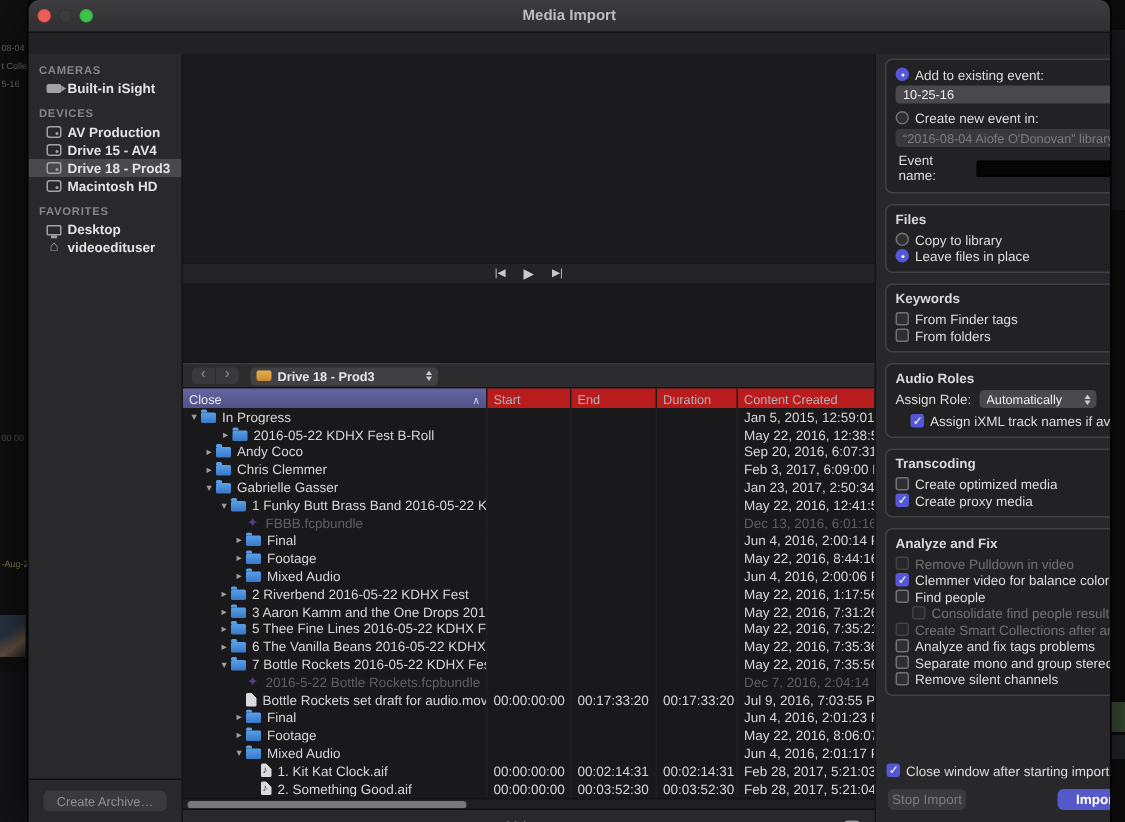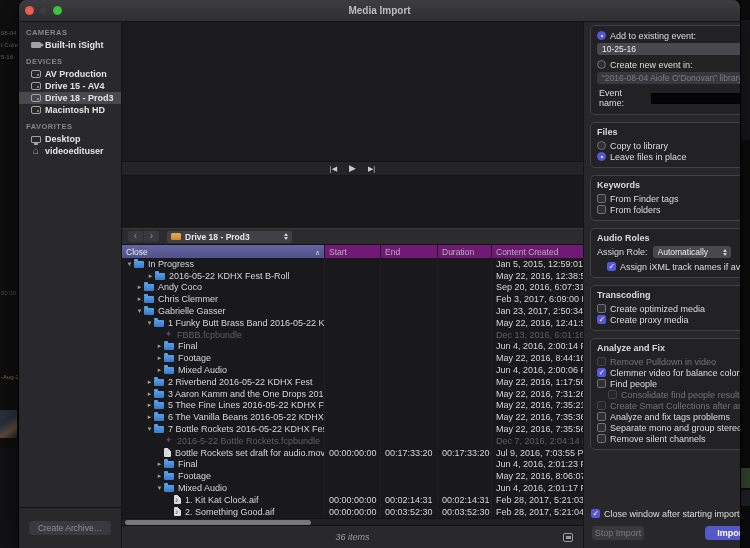--- a/index.html
+++ b/index.html
@@ -18,21 +18,21 @@
   .bg-left .timeline { position:absolute; left:0; top:448px; width:19px; height:100px; background:#141416; }
   .bg-right { position:absolute; right:0; top:0; width:10px; height:548px; background:#0d0d0e; overflow:hidden; }
   .bg-right .sliver1 { position:absolute; left:0; top:468px; width:10px; height:20px; background:#3a4f33; }
   .bg-right .sliver2 { position:absolute; left:0; top:490px; width:10px; height:16px; background:#23262a; }
   .bg-right .sliver3 { position:absolute; left:0; top:20px; width:10px; height:120px; background:#1a1a1c; }
 
   
   .window { position:absolute; left:19px; top:0; width:721px; height:548px;
             background:#222225; border-radius:7px 7px 0 0; overflow:hidden;
             box-shadow:0 0 0 1px #000, 0 10px 40px rgba(0,0,0,.7);
-            display:flex; flex-direction:column; }
+            display:flex; flex-direction:column;gap:14px; }
   .titlebar { height:22px; flex:none; background:linear-gradient(#3d3d40,#2f2f32);
               border-bottom:1px solid #141416; position:relative;
               display:flex; align-items:center; justify-content:center; }
   .title { font-size:10px; font-weight:700; color:#bdbdc0; }
   .lights { position:absolute; left:6px; top:6px; display:flex; gap:5px; }
   .light { width:9px; height:9px; border-radius:50%; }
   .light.close { background:#ec5f55; box-shadow:inset 0 0 1px #9c2f27; }
   .light.min   { background:#3c3c3f; box-shadow:inset 0 0 1px #202022; }
   .light.zoom  { background:#3fc24a; box-shadow:inset 0 0 1px #1c7a26; }
 
@@ -41,21 +41,21 @@
   
   .sidebar { width:103px; flex:none; background:#29292c; border-right:1px solid #141416;
              display:flex; flex-direction:column; padding-top:4px; position:relative; }
   .sb-scroll { flex:1; overflow:hidden; }
   .sb-header { height:13px; display:flex; align-items:center; padding-left:7px;
                font-size:7.5px; font-weight:700; letter-spacing:.5px; color:#86868b; }
   .sb-item { height:12px; display:flex; align-items:center; gap:4px; padding-left:12px;
              font-size:9px; font-weight:700; color:#e3e3e6; white-space:nowrap; overflow:hidden; }
   .sb-item.sel { background:#49494d; }
   .sb-gap { height:4px; }
-  .sb-bottom { flex:none; height:41px; border-top:1px solid #111113;
+  .sb-bottom { flex:none; height:29px; border-top:1px solid #111113;
                display:flex; align-items:center; justify-content:center; }
   .btn-archive { background:#3a3a3e; border-radius:4px; padding:2px 9px;
                  font-size:8.5px; color:#909094; }
 
   
   .ic { flex:none; display:inline-block; position:relative; }
   .ic-cam { width:10px; height:6px; background:#a2a2a6; border-radius:1.5px; }
   .ic-cam::before { content:''; position:absolute; right:-3px; top:1px;
         border-left:3px solid #a2a2a6; border-top:2px solid transparent; border-bottom:2px solid transparent; }
   .ic-drive { width:10px; height:8px; border:1px solid #a2a2a6; border-radius:2px; }
@@ -88,21 +88,21 @@
   .ic-voldrive { width:10px; height:7px; background:linear-gradient(#e8b050,#c98a2e); border-radius:1.5px; }
   .volselect .lbl { flex:1; font-size:8.5px; font-weight:700; color:#e6e6e9; white-space:nowrap; overflow:hidden; }
   .updown { width:7px; height:9px; display:flex; flex-direction:column; align-items:center; justify-content:center; gap:1px; }
   .updown::before { content:''; border-left:2.5px solid transparent; border-right:2.5px solid transparent;
                     border-bottom:3px solid #cfcfd4; }
   .updown::after  { content:''; border-left:2.5px solid transparent; border-right:2.5px solid transparent;
                     border-top:3px solid #cfcfd4; }
 
   
   .listheader { height:13px; flex:none; display:flex; font-size:8.5px; }
-  .hcell { display:flex; align-items:center; padding-left:4px; background:#701a75; color:#b2b2b7;
+  .hcell { display:flex; align-items:center; padding-left:4px; background:#b91c1c; color:#b2b2b7;
            border-right:1px solid #1c1c1f; white-space:nowrap; overflow:hidden; }
   .hcell.name { width:203px; background:linear-gradient(#64649f,#525289); color:#e8e8f2;
                 justify-content:space-between; padding-right:4px; }
   .sortcaret::before { content:'∧'; font-size:7px; color:#d5d5e6; }
   .hcell.start{ width:56px; } .hcell.end{ width:57px; } .hcell.dur{ width:54px; }
   .hcell.created{ flex:1; border-right:none; }
 
   
   .rows { height:260px; flex:none; overflow:hidden; background:#19191b; }
   .row { height:11.8px; display:flex; align-items:center; font-size:9px; color:#d6d6da; }

